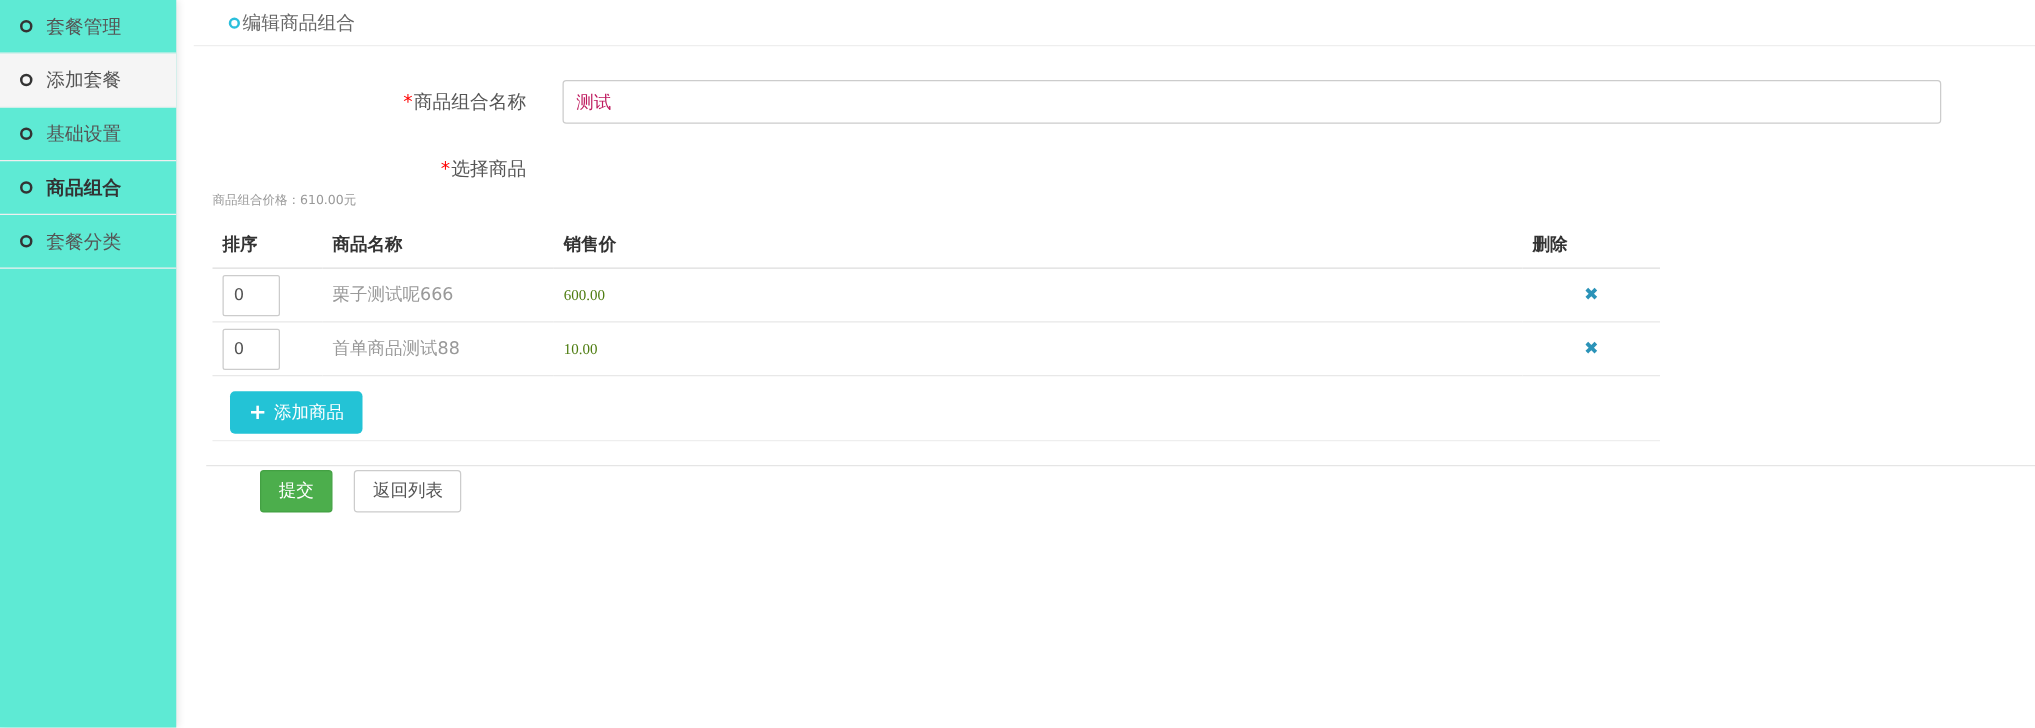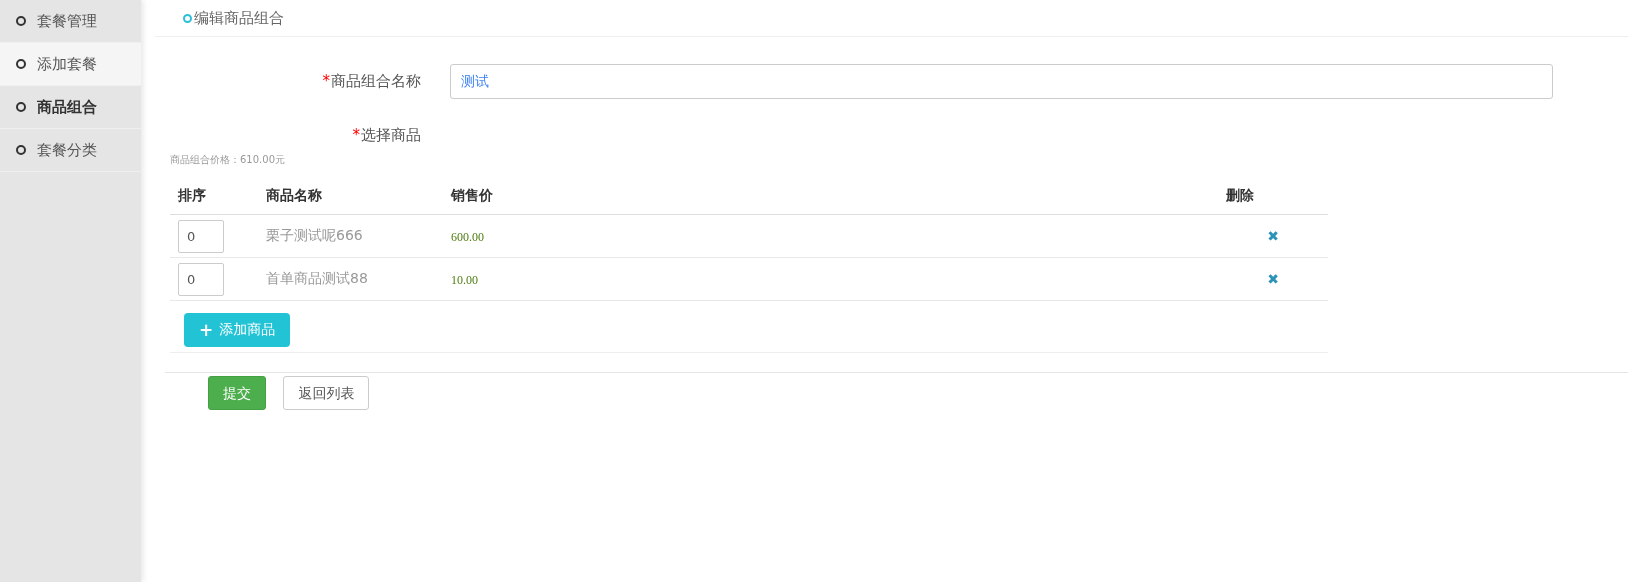--- a/index.html
+++ b/index.html
@@ -1,20 +1,20 @@
 <!DOCTYPE html>
 <html><head>
 <meta charset="utf-8">
 <style>
   * { margin:0; padding:0; box-sizing:border-box; }
   html,body { width:1628px; height:582px; background:#fff; overflow:hidden;
               font-family:"DejaVu Sans","Liberation Sans",sans-serif; font-size:14px; color:#555; }
 
   
-  .sidebar { position:absolute; left:0; top:0; width:141px; height:582px; background:#e5e5e5;
+  .sidebar { position:absolute; left:0; top:0; width:141px; height:582px; background:#5eead4;
              box-shadow:2px 0 6px rgba(0,0,0,.10); z-index:2; }
   .side-item { height:43px; display:flex; align-items:center; padding-left:16px;
                border-bottom:1px solid #efefef; cursor:pointer; }
   .side-item.hovered { background:#f5f5f5; }
   .ring { width:10px; height:10px; border:2px solid #333; border-radius:50%; flex:0 0 auto; margin-right:11px; }
   .side-label { font-size:15px; color:#555; white-space:nowrap; }
   .side-item.active .side-label { font-weight:bold; color:#333; }
 
   
   .main { position:absolute; left:141px; top:0; width:1487px; height:582px; background:#fff; }
@@ -23,21 +23,21 @@
   .cyan-ring { width:9px; height:9px; border:2px solid #2bbfdc; border-radius:50%; margin-right:2px; flex:0 0 auto; }
   .page-title { font-size:15px; color:#666; }
 
   .form { margin-top:27px; }
   .form-row { display:flex; align-items:flex-start; margin-bottom:19px; }
   .form-label { width:280px; text-align:right; padding-top:8px; font-size:15px; color:#555; flex:0 0 auto; }
   .req { color:#f00; margin-right:1px; }
   .form-control-col { margin-left:29px; flex:1 1 auto; }
 
   .text-input { width:1103px; height:35px; border:1px solid #ccc; border-radius:3px;
-                padding:0 10px; font-size:14px; color:#3b82f6; outline:none;
+                padding:0 10px; font-size:14px; color:#be185d; outline:none;
                 font-family:"DejaVu Sans","Liberation Sans",sans-serif; }
 
   .price-line { padding-top:8px; font-size:10px; color:#999; }
 
   .products-wrap { margin-top:14px; padding-bottom:5px; border-bottom:1px solid #eee; width:1158px; }
   .ptable { width:1158px; border-collapse:collapse; margin-top:9px; }
   .ptable th { text-align:left; font-size:14px; color:#333; font-weight:bold;
                padding:6px 8px 9px 8px; border-bottom:1px solid #ddd; }
   .ptable td { padding:4px 8px; border-bottom:1px solid #e8e8e8; height:43px; vertical-align:middle; }
   .col-sort  { width:88px; }
@@ -67,20 +67,24 @@
 <body>
 
 <div class="sidebar">
   <div class="side-item">
     <span class="ring"></span>
     <span class="side-label">套餐管理</span>
   </div>
   <div class="side-item hovered">
     <span class="ring"></span>
     <span class="side-label">添加套餐</span>
+  </div>
+  <div class="side-item">
+    <span class="ring"></span>
+    <span class="side-label">基础设置</span>
   </div>
   <div class="side-item active">
     <span class="ring"></span>
     <span class="side-label">商品组合</span>
   </div>
   <div class="side-item">
     <span class="ring"></span>
     <span class="side-label">套餐分类</span>
   </div>
 </div>

